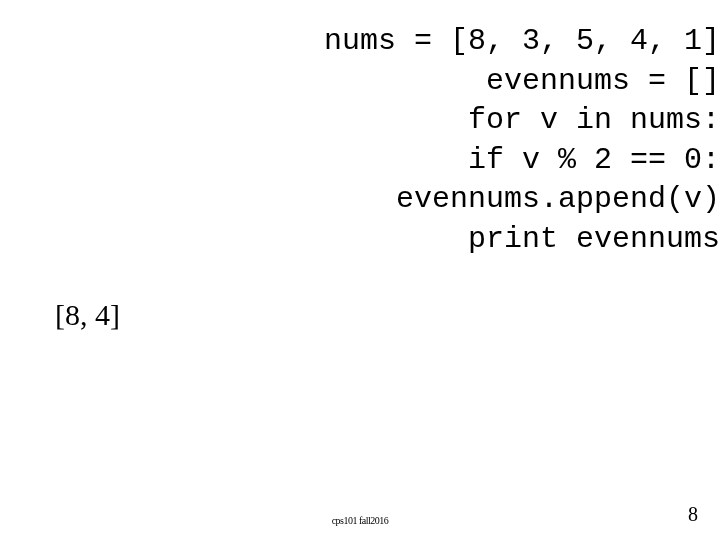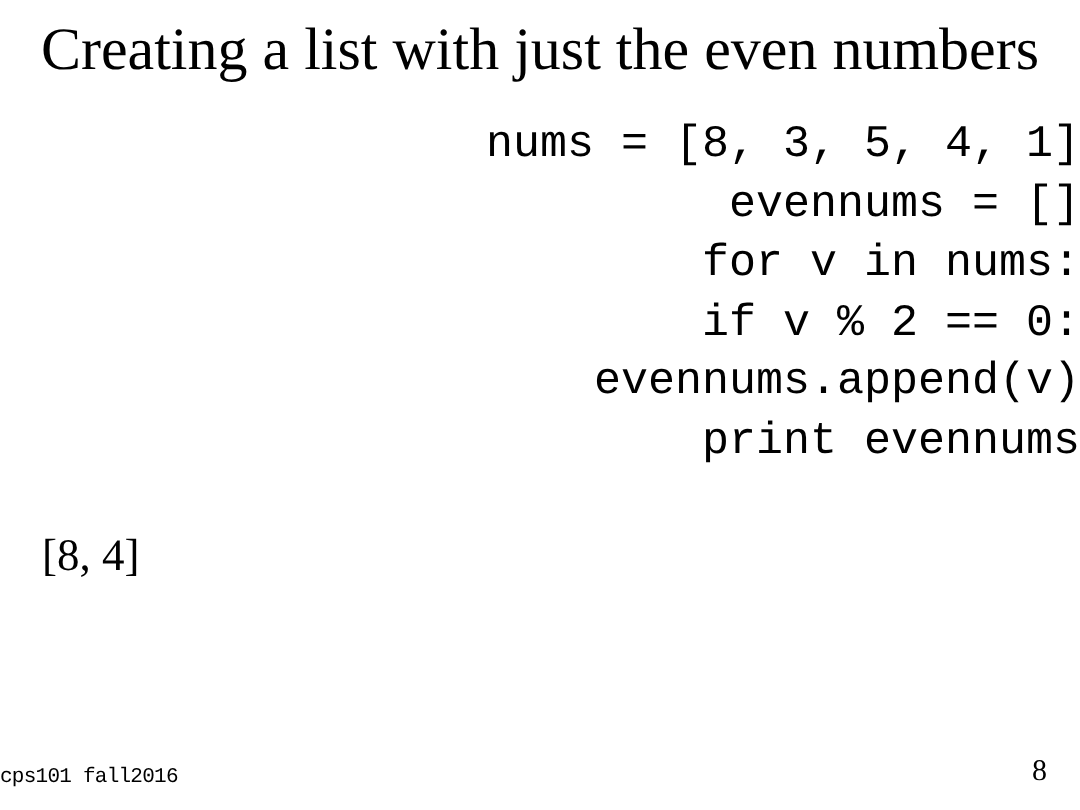--- a/index.html
+++ b/index.html
@@ -33,44 +33,42 @@
     padding-left: 28px;
     padding-top: 22px;
     white-space: pre;
     text-align: right;
   }
   .output {
     font-family: "Times New Roman", Times, serif;
     font-size: 30px;
     padding-left: 28px;
     padding-top: 38px;
+    margin-left: 27px;
   }
   .footer-center {
     position: absolute;
     bottom: 14px;
     left: 0;
     right: 0;
-    text-align: left;
-    font-size: 14px;
+    text-align: center;
+    font-size: 10px;
     letter-spacing: -0.5px;
-    font-family: Liberation Mono, monospace;
   }
   .footer-right {
     position: absolute;
     bottom: 14px;
     right: 22px;
     font-size: 20px;
   }
 </style>
 </head>
 <body>
 
 <div class="slide">
-  <div class="title">Creating a list with just the even
-numbers</div>
   <div class="code">nums = [8, 3, 5, 4, 1]
 evennums = []
 for v in nums:
     if v % 2 == 0:
         evennums.append(v)
 print evennums</div>
   <div class="output">[8, 4]</div>
   <div class="footer-center">cps101 fall2016</div>
   <div class="footer-right">8</div>
 </div>

